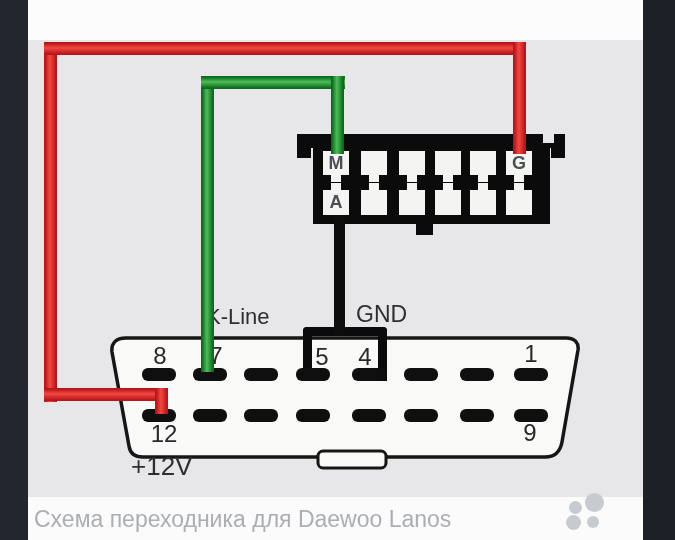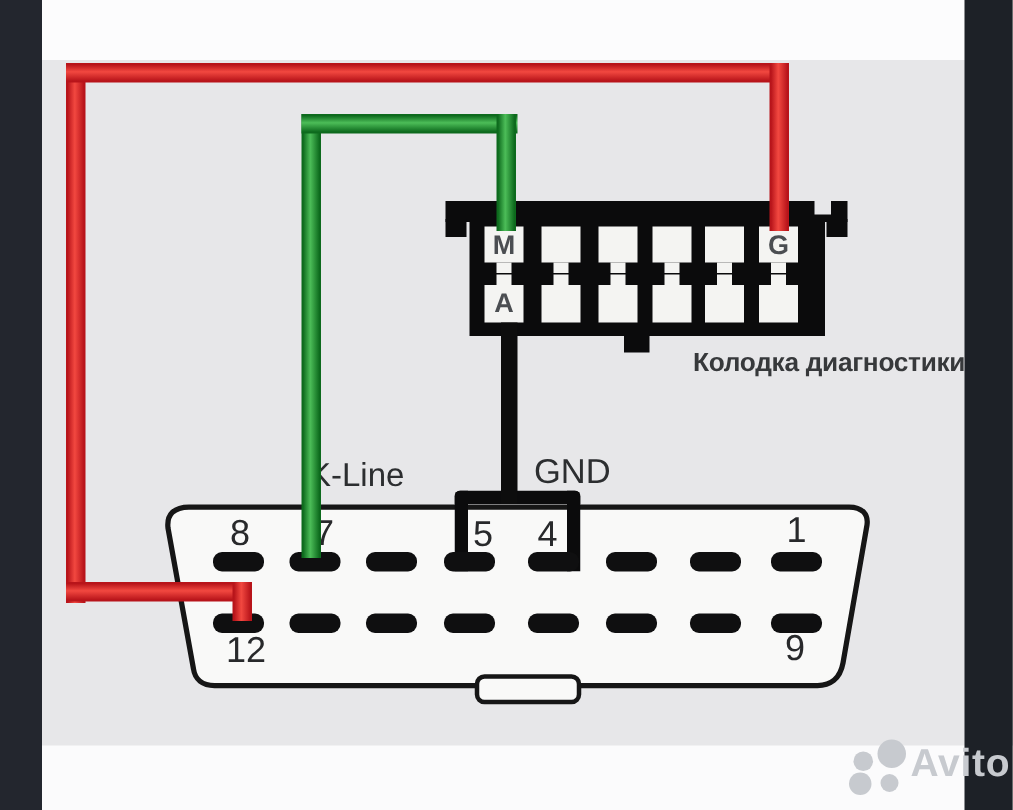--- a/index.html
+++ b/index.html
@@ -90,21 +90,20 @@
   <div class="tab" style="left:369px;top:183px;"></div>
   <div class="tab" style="left:407px;top:183px;"></div>
   <div class="tab" style="left:443px;top:183px;"></div>
   <div class="tab" style="left:478px;top:183px;"></div>
   <div class="tab" style="left:514px;top:183px;"></div>
 
   <div class="pinletter" style="left:323px;top:151px;">M</div>
   <div class="pinletter" style="left:323px;top:190px;">A</div>
   <div class="pinletter" style="left:506px;top:151px;">G</div>
 
-  <div class="lbl" style="left:462px;top:231px;font-size:17.5px;font-weight:bold;color:#37393b;letter-spacing:-0.2px;">Колодка диагностики</div>
 
   <div class="gndbox"></div>
 
   <div class="dash" style="left:142px;top:368px;"></div>
   <div class="dash" style="left:193px;top:368px;"></div>
   <div class="dash" style="left:244px;top:368px;"></div>
   <div class="dash" style="left:296px;top:368px;"></div>
   <div class="dash" style="left:352px;top:368px;"></div>
   <div class="dash" style="left:404px;top:368px;"></div>
   <div class="dash" style="left:460px;top:368px;"></div>
@@ -122,38 +121,39 @@
   <div class="lbl pnum" style="left:142px;top:342px;width:36px;">8</div>
   <div class="lbl pnum" style="left:198px;top:342px;width:36px;">7</div>
   <div class="lbl pnum" style="left:304px;top:343px;width:36px;">5</div>
   <div class="lbl pnum" style="left:347px;top:343px;width:36px;">4</div>
   <div class="lbl pnum" style="left:513px;top:340px;width:36px;">1</div>
   <div class="lbl pnum" style="left:142px;top:420px;">12</div>
   <div class="lbl pnum" style="left:512px;top:419px;width:36px;">9</div>
 
   <div class="lbl" style="left:206px;top:304px;font-size:22px;">K-Line</div>
   <div class="lbl" style="left:356px;top:301px;font-size:23px;">GND</div>
+  <div class="lbl" style="left:131px;top:451px;font-size:26px;">+12V</div>
 
   <div class="wire red-v" style="left:44px;top:42px;width:13px;height:360px;"></div>
   <div class="wire red-h" style="left:44px;top:42px;width:482px;height:13px;"></div>
   <div class="wire red-v" style="left:513px;top:42px;width:13px;height:112px;"></div>
   <div class="wire red-h" style="left:44px;top:388px;width:124px;height:13px;"></div>
   <div class="wire red-v" style="left:155px;top:388px;width:13px;height:26px;"></div>
 
   <div class="wire grn-v" style="left:201px;top:76px;width:13px;height:296px;"></div>
   <div class="wire grn-h" style="left:201px;top:76px;width:144px;height:13px;"></div>
   <div class="wire grn-v" style="left:331px;top:76px;width:13px;height:78px;"></div>
 
   <div class="wire blk-w" style="left:334px;top:215px;width:11px;height:121px;"></div>
 
   <div class="strip-left"></div>
   <div class="strip-right"></div>
 
+  <div class="caption">Схема переходника для Daewoo Lanos</div>
 
   <div class="wm">
     <span class="dot" style="left:8px;top:12px;width:13px;height:13px;"></span>
     <span class="dot" style="left:24px;top:4px;width:19px;height:19px;"></span>
     <span class="dot" style="left:5px;top:26px;width:15px;height:15px;"></span>
     <span class="dot" style="left:26px;top:27px;width:12px;height:12px;"></span>
-    <span class="wm-text">Avito</span>
   </div>
 
 </div>
 
 </body></html>

